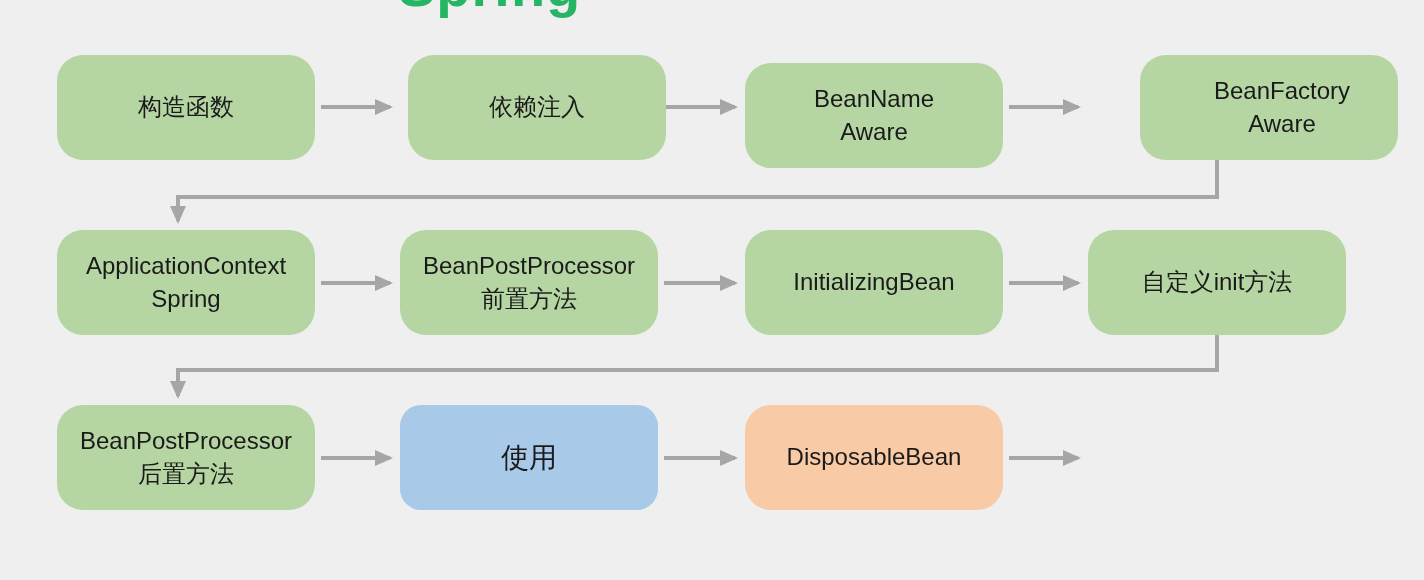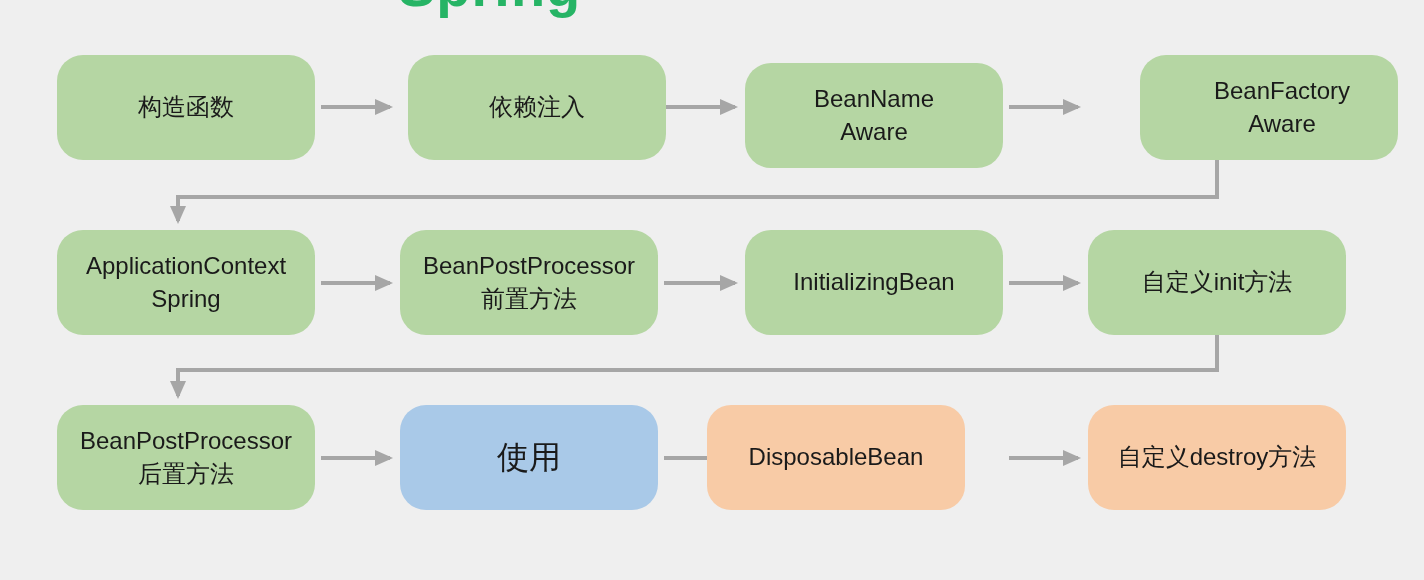--- a/index.html
+++ b/index.html
@@ -38,21 +38,21 @@
     font-size: 24px;
     line-height: 1.35;
     color: #1a1a1a;
     white-space: pre-line;
     box-sizing: border-box;
     padding: 4px 8px;
   }
   .node.green  { background: #b5d6a3; }
   .node.blue   { background: #a9c9e8; }
   .node.orange { background: #f8cba6; }
-  .node.blue   { font-size: 32px; }
+  .node.blue   { font-size: 28px; border-radius: 21px; }
   .connectors {
     position: absolute;
     left: 0;
     top: 0;
     pointer-events: none;
   }
   .connectors polyline, .connectors line {
     fill: none;
     stroke: #a6a6a6;
     stroke-width: 4;
@@ -99,16 +99,15 @@
   <div class="node green" style="left:57px;  top:230px;">ApplicationContext
 Spring</div>
   <div class="node green" style="left:400px; top:230px;">BeanPostProcessor
 前置方法</div>
   <div class="node green" style="left:1088px;top:230px;">自定义init方法</div>
   <div class="node green" style="left:745px; top:230px;">InitializingBean</div>
 
   <div class="node green" style="left:57px;  top:405px;">BeanPostProcessor
 后置方法</div>
   <div class="node blue" style="left:400px; top:405px;">使用</div>
-  <div class="node orange" style="left:707px; top:405px;border-radius:24px;">DisposableBean</div>
-  <div class="node orange" style="left:1088px;top:405px;">自定义destroy方法</div>
+  <div class="node orange" style="left:745px; top:405px;">DisposableBean</div>
 
 </div>
 
 </body></html>

